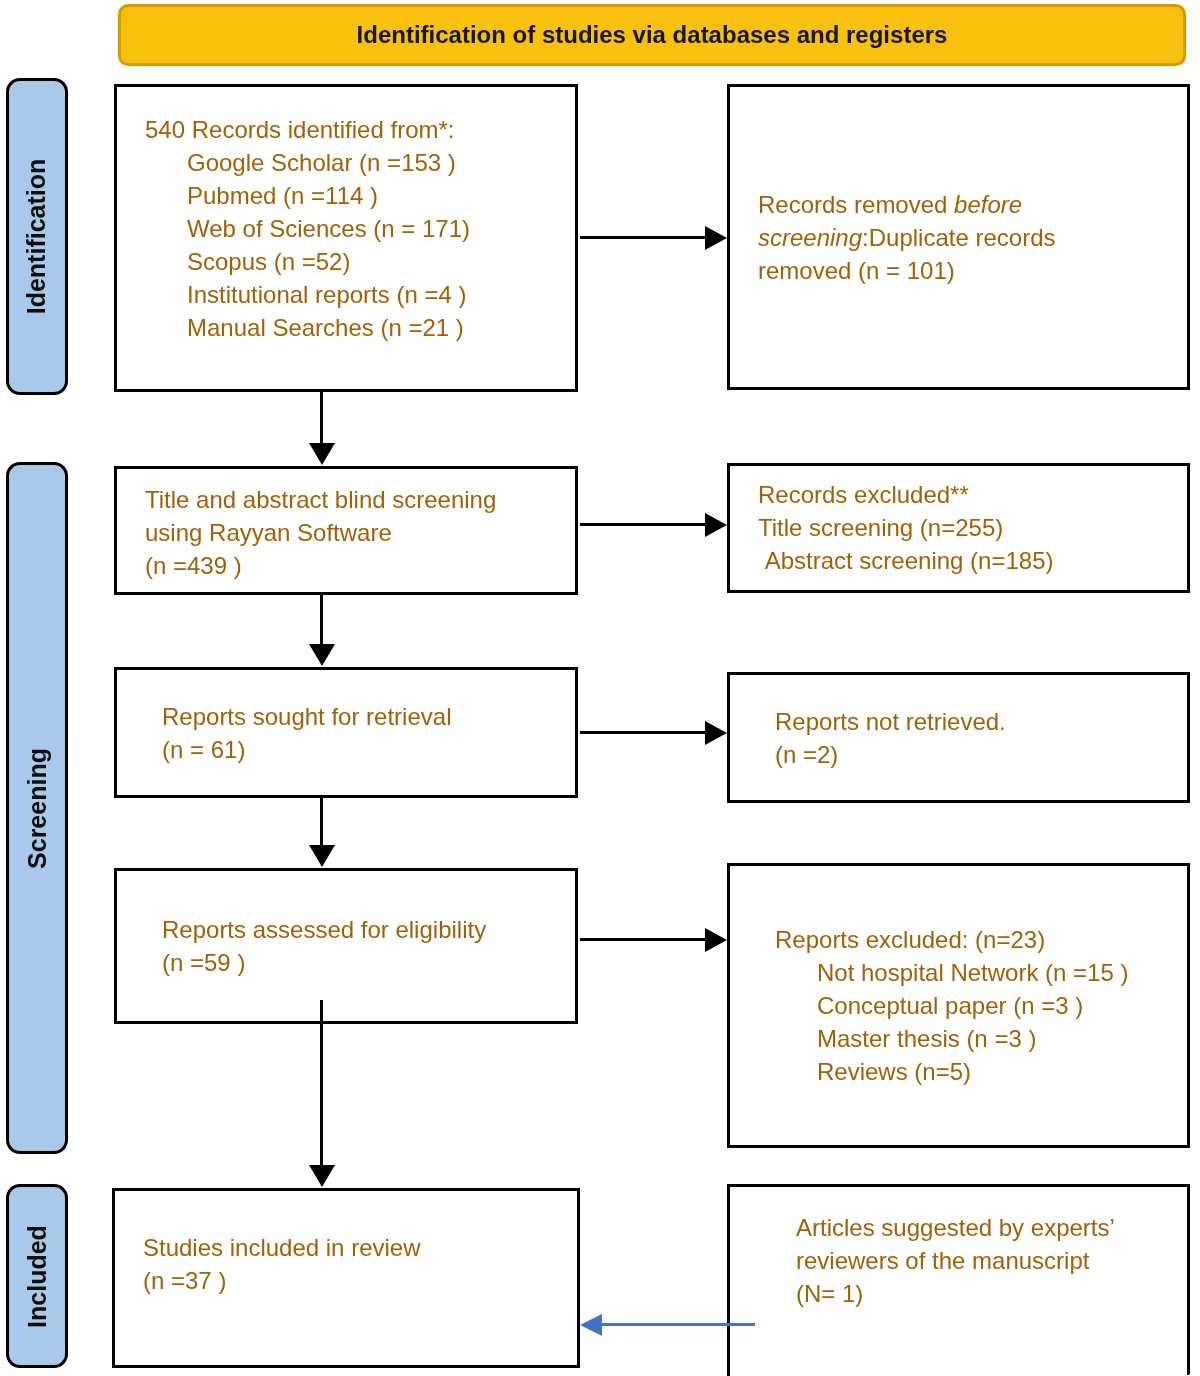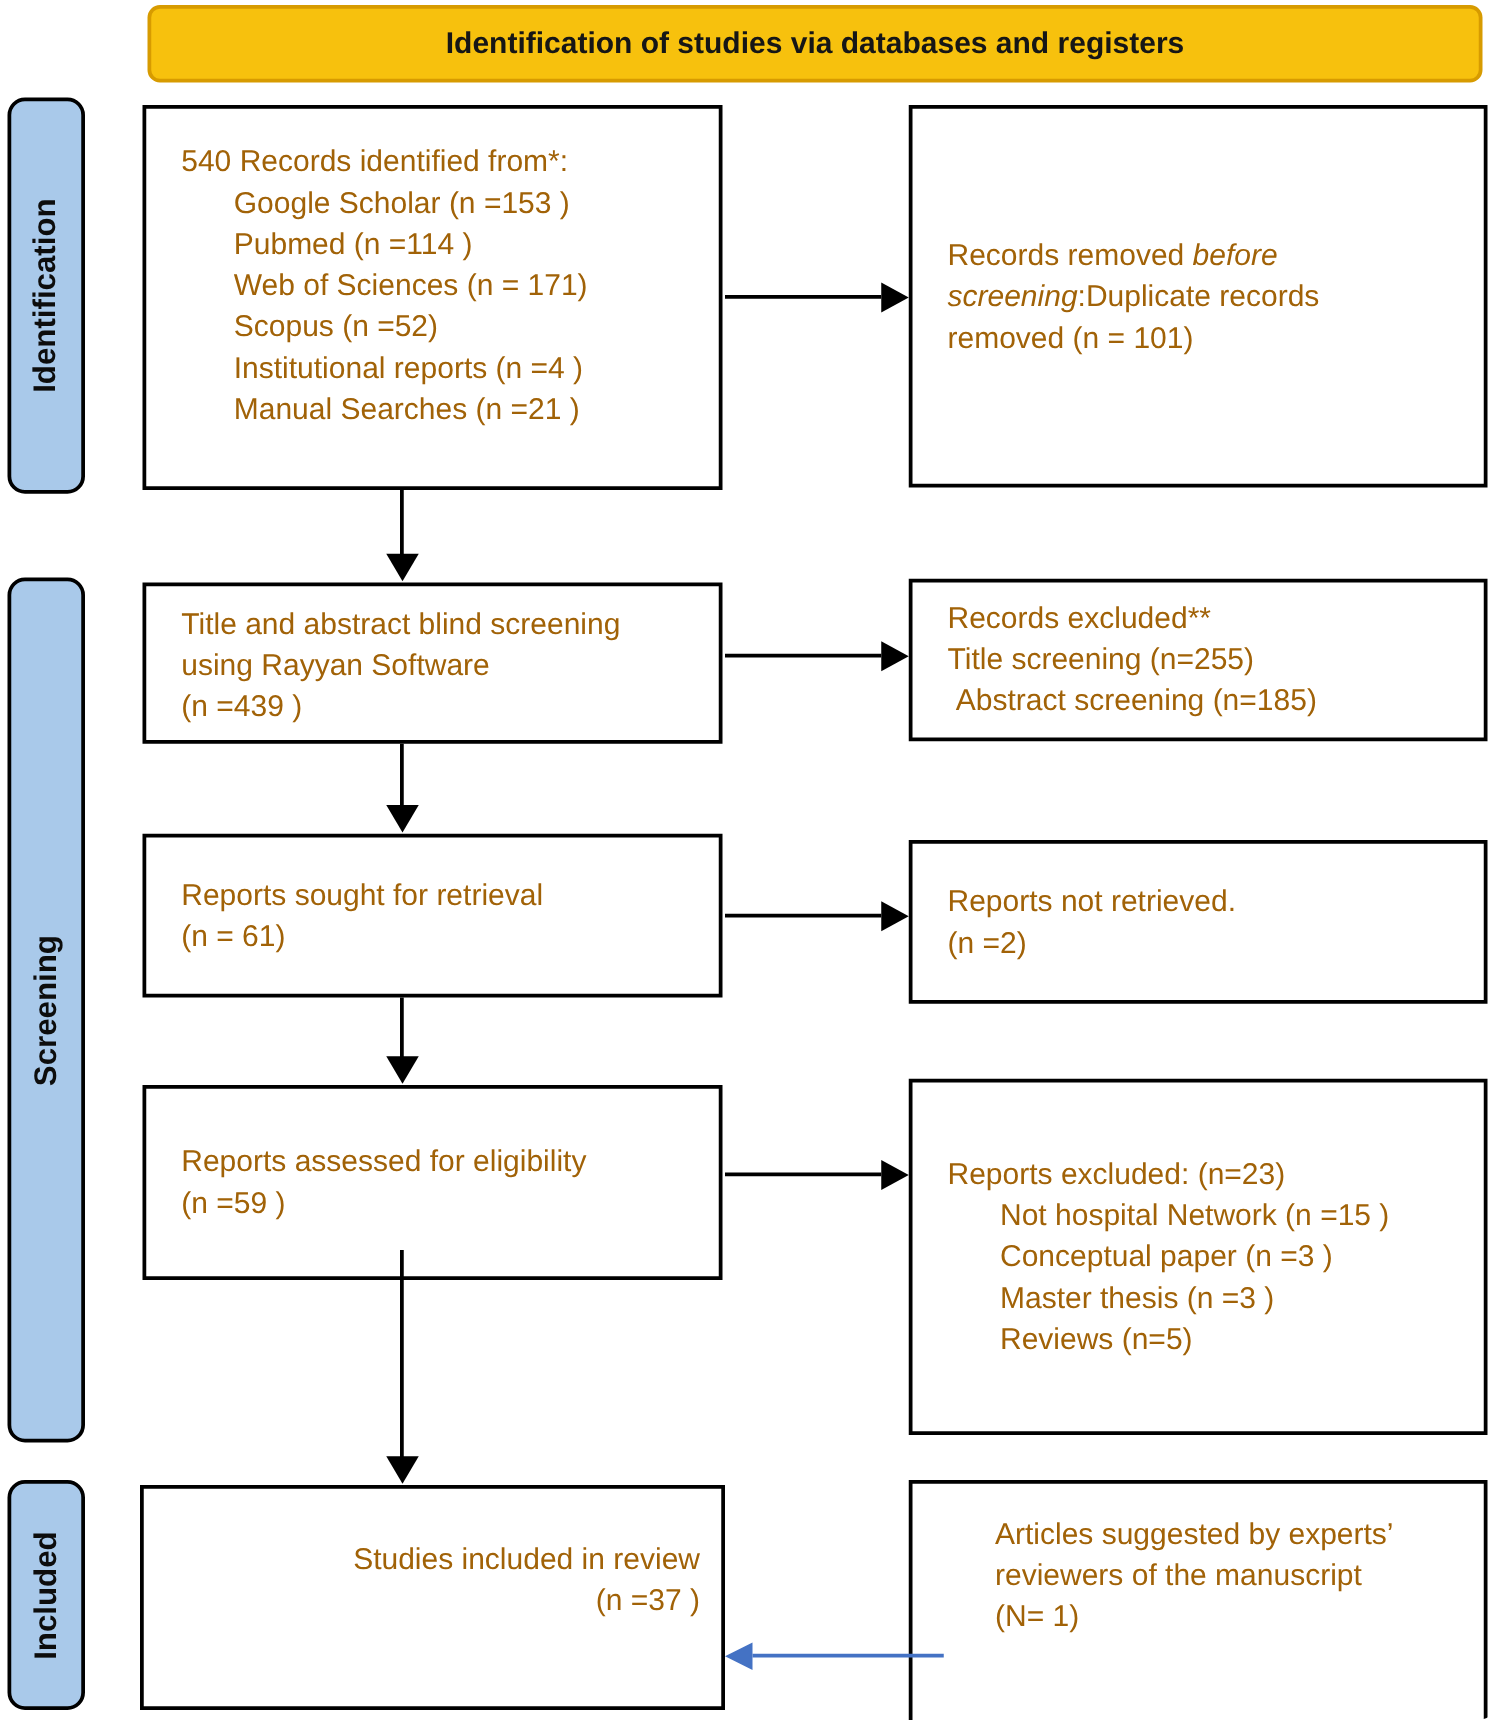--- a/index.html
+++ b/index.html
@@ -28,21 +28,21 @@
   }
   .stage span{
     transform:rotate(-90deg);white-space:nowrap;
     font-size:25px;font-weight:bold;color:#0d0d0d;
   }
   .box{
     position:absolute;background:#fff;border:3px solid #000;
     box-sizing:border-box;font-size:24px;line-height:33px;color:#a16207;
   }
   .v-center{display:flex;flex-direction:column;justify-content:center;}
-  .pad-l{padding-left:28px;}
+  .pad-l{padding-left:45px;}
   .indent .line{margin-left:42px;}
   .prewrap .line{white-space:pre-wrap;}
   .line{min-height:33px;}
   
   .harrow{position:absolute;height:3px;background:var(--arrow-black);}
   .harrow::after{
     content:'';position:absolute;right:-22px;top:50%;transform:translateY(-50%);
     border-top:12px solid transparent;border-bottom:12px solid transparent;
     border-left:22px solid var(--arrow-black);
   }
@@ -137,21 +137,21 @@
   <div class="box v-center pad-l" style="left:727px;top:863px;width:463px;height:285px;">
     <div class="line">Reports excluded: (n=23)</div>
     <div class="indent">
         <div class="line">Not hospital Network (n =15 )</div>
         <div class="line">Conceptual paper (n =3 )</div>
         <div class="line">Master thesis (n =3 )</div>
         <div class="line">Reviews (n=5)</div>
       </div>
   </div>
 
-  <div class="box" style="left:112px;top:1188px;width:468px;height:180px;padding:40px 17px 0 28px;text-align:right;">
+  <div class="box" style="left:112px;top:1188px;width:468px;height:180px;padding:40px 0 0 28px;">
     <div>
         <div class="line">Studies included in review</div>
         <div class="line">(n =37 )</div>
       </div>
   </div>
 
   <div class="box" style="left:727px;top:1184px;width:463px;height:240px;padding:24px 10px 0 66px;">
     <div>
         <div class="line">Articles suggested by experts’</div>
         <div class="line">reviewers of the manuscript</div>

